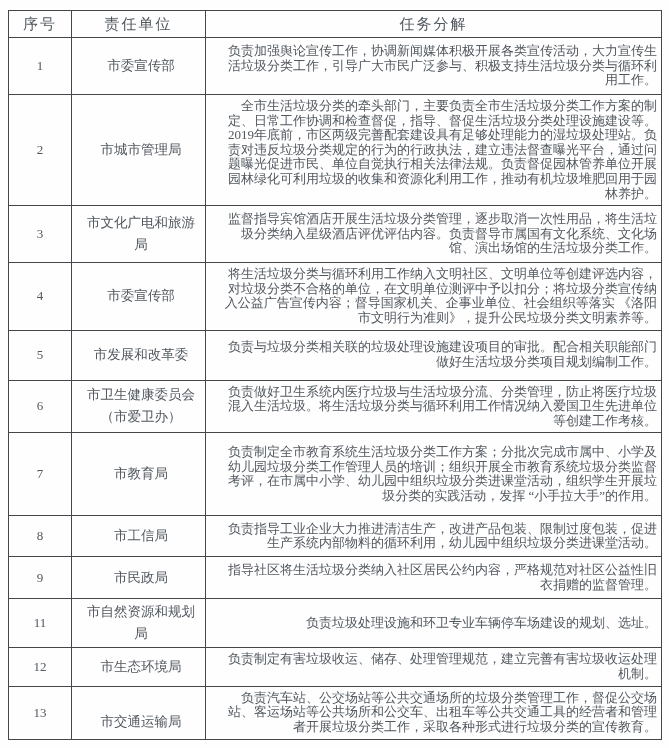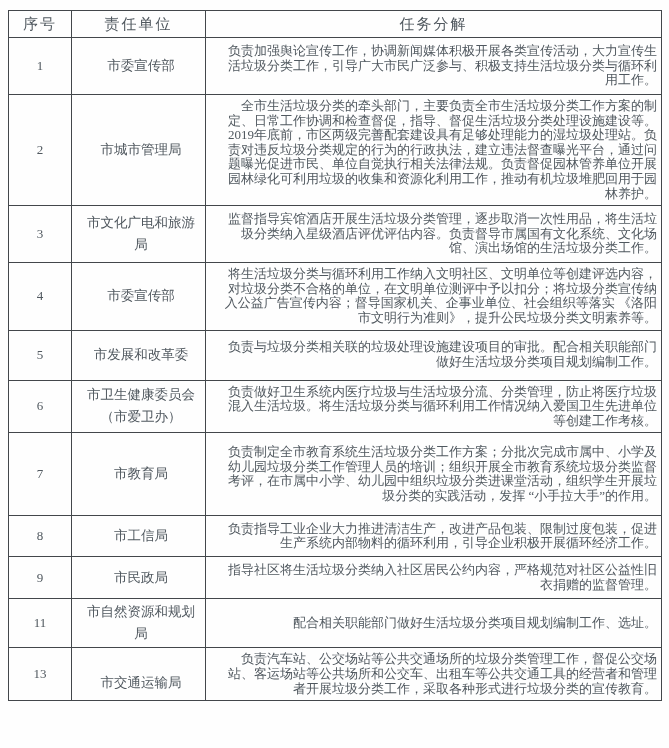--- a/index.html
+++ b/index.html
@@ -120,32 +120,37 @@
         <td class="task">负责做好卫生系统内医疗垃圾与生活垃圾分流、分类管理，防止将医疗垃圾混入生活垃圾。将生活垃圾分类与循环利用工作情况纳入爱国卫生先进单位等创建工作考核。</td>
       </tr>
       <tr class="r7">
         <td class="no">7</td>
         <td class="unit">市教育局</td>
         <td class="task">负责制定全市教育系统生活垃圾分类工作方案；分批次完成市属中、小学及幼儿园垃圾分类工作管理人员的培训；组织开展全市教育系统垃圾分类监督考评，在市属中小学、幼儿园中组织垃圾分类进课堂活动，组织学生开展垃圾分类的实践活动，发挥 “小手拉大手”的作用。</td>
       </tr>
       <tr class="r8">
         <td class="no">8</td>
         <td class="unit">市工信局</td>
-        <td class="task">负责指导工业企业大力推进清洁生产，改进产品包装、限制过度包装，促进生产系统内部物料的循环利用，引导企业积极开展循环经济工作。</td>
+        <td class="task">负责指导工业企业大力推进清洁生产，改进产品包装、限制过度包装，促进生产系统内部物料的循环利用，幼儿园中组织垃圾分类进课堂活动。</td>
       </tr>
       <tr class="r9">
         <td class="no">9</td>
         <td class="unit">市民政局</td>
         <td class="task">指导社区将生活垃圾分类纳入社区居民公约内容，严格规范对社区公益性旧衣捐赠的监督管理。</td>
       </tr>
       <tr class="r11">
         <td class="no">11</td>
         <td class="unit">市自然资源和规划
 局</td>
-        <td class="task">配合相关职能部门做好生活垃圾分类项目规划编制工作、选址。</td>
+        <td class="task">负责垃圾处理设施和环卫专业车辆停车场建设的规划、选址。</td>
+      </tr>
+      <tr class="r12">
+        <td class="no">12</td>
+        <td class="unit">市生态环境局</td>
+        <td class="task">负责制定有害垃圾收运、储存、处理管理规范，建立完善有害垃圾收运处理机制。</td>
       </tr>
       <tr class="r13">
         <td class="no">13</td>
         <td class="unit">市交通运输局</td>
         <td class="task">负责汽车站、公交场站等公共交通场所的垃圾分类管理工作，督促公交场站、客运场站等公共场所和公交车、出租车等公共交通工具的经营者和管理者开展垃圾分类工作，采取各种形式进行垃圾分类的宣传教育。</td>
       </tr>
 
     </tbody>
   </table>
 </div>

